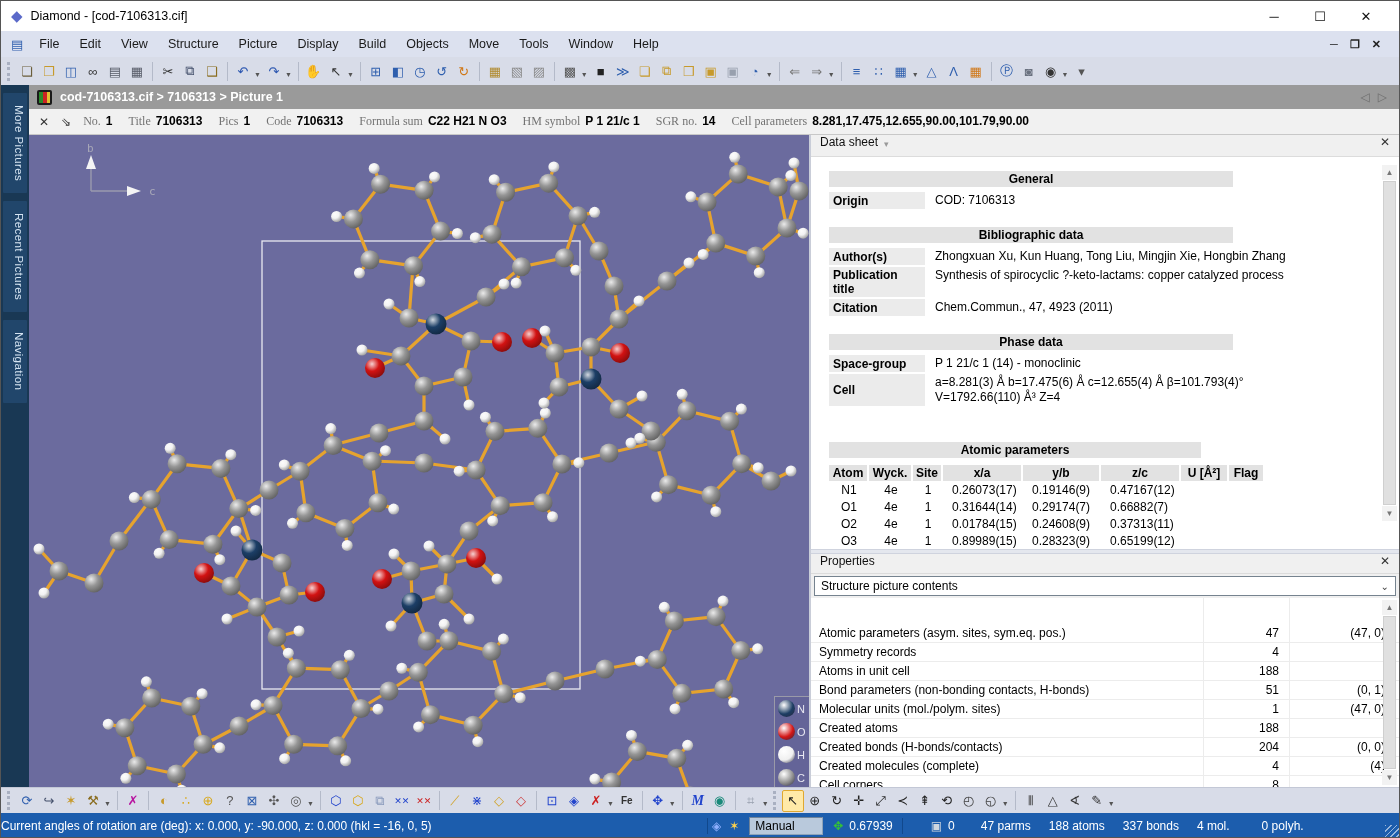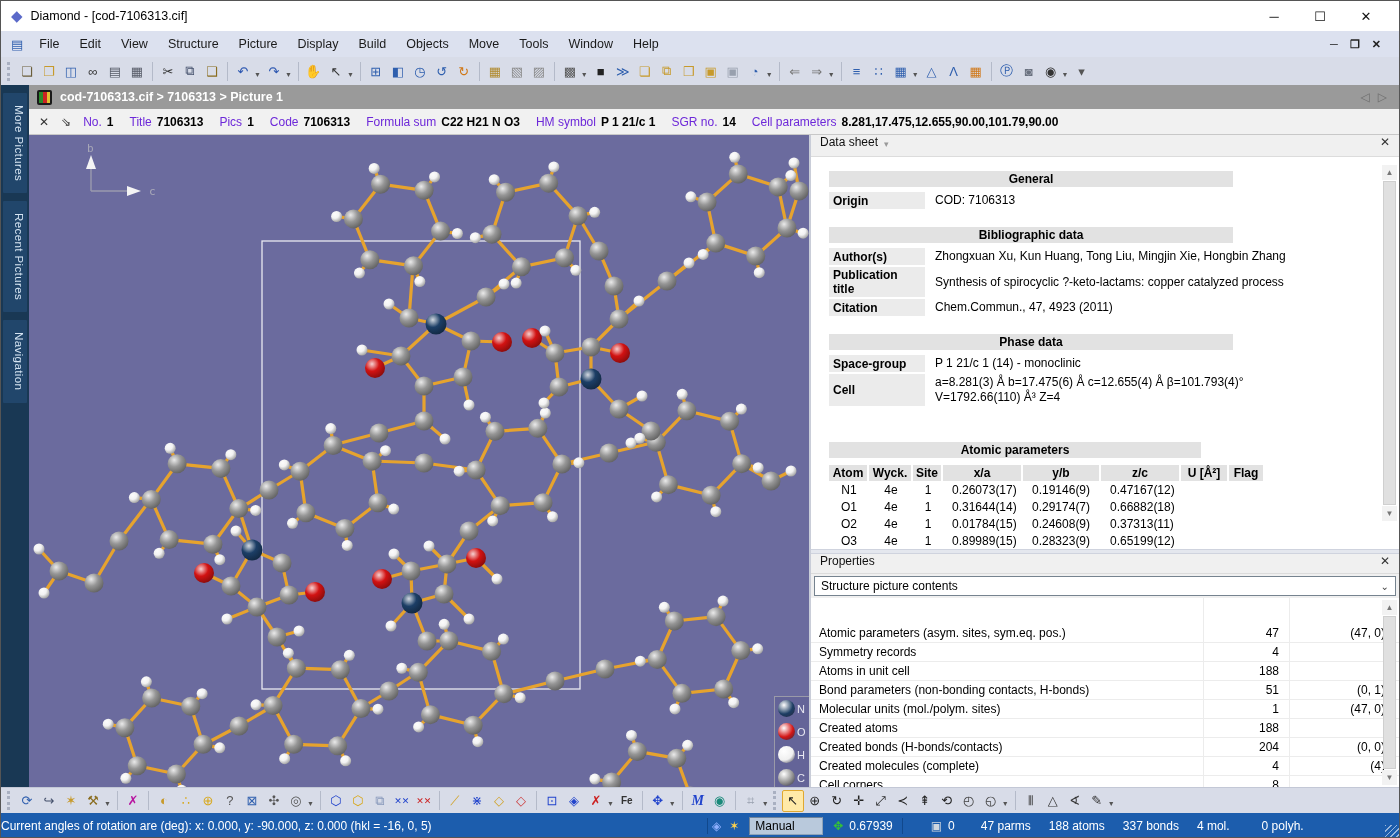--- a/index.html
+++ b/index.html
@@ -45,21 +45,21 @@
   .crumb-icon { width:15px; height:15px; border:2px solid #1a1a1a; border-radius:2px;
                 background:linear-gradient(90deg,#2a8a2a 0 40%,#cc2222 40% 70%,#e0c030 70%); }
   .crumb-text { color:#fff; font-weight:bold; font-size:12.5px; }
   .crumb-nav { margin-left:auto; display:flex; gap:8px; color:#6e6e6e; font-size:12px; padding-right:4px; }
 
   
   .infobar { height:26px; background:#f1f1f1; border-bottom:1px solid #c8c8c8;
              display:flex; align-items:center; padding:0 10px; font-size:12px; white-space:nowrap; overflow:hidden; }
   .info-ico { color:#333; margin-right:12px; font-size:12px; }
   .ifield { margin-right:16px; }
-  .ifield .lab { color:#6d28d9; margin-right:5px; }
+  .ifield .lab { color:#737373; margin-right:5px;font-family:Liberation Serif, serif; }
   .ifield .val { color:#000; font-weight:bold; }
 
   
   .main { display:flex; height:652px; }
   .viewport { position:relative; width:780px; height:652px; background:#6b6b9e; overflow:hidden; }
   .viewport svg.mol { position:absolute; left:0; top:0; }
   .axes { position:absolute; left:48px; top:6px; }
   .axes text { font-size:11px; fill:#a8a8b8; font-family:"DejaVu Sans Mono", monospace; }
   .legend { position:absolute; left:745px; top:561px; width:36px; border:1px solid #9a9aa8; background:rgba(90,90,140,.35); }
   .leg-item { display:flex; align-items:center; height:23px; padding-left:3px; }
@@ -69,21 +69,21 @@
   
   .rightcol { width:590px; border-left:2px solid #c9cdd8; background:#f0f0f0; display:flex; flex-direction:column; }
   .panel-h { height:22px; background:#f0f0f0; border-bottom:1px solid #dcdcdc; display:flex; align-items:flex-start; padding:0 9px; }
   .panel-h .pt { font-size:12px; color:#111; }
   .panel-h .pin { color:#999; font-size:9px; margin-left:6px; margin-top:4px; }
   .panel-h .x { margin-left:auto; color:#333; font-size:12px; }
 
   .ds-content { position:relative; background:#fff; height:392px; overflow:hidden; padding:8px 0 0 18px; font-size:12px; color:#000; }
   .ds-bar { width:404px; background:#e2e2e2; text-align:center; font-weight:bold; height:16px; line-height:16px; margin-top:6px; }
   .ds-bar.narrow { width:372px;margin-top:24px; }
-  .ds-row { display:flex; margin-top:5px;align-items:center; }
+  .ds-row { display:flex; margin-top:5px; }
   .ds-row.tight { margin-top:2px; }
   .ds-lab { width:96px; background:#ebebeb; font-weight:bold; padding:1px 4px; flex:0 0 auto; align-self:stretch; display:flex; align-items:center; }
   .ds-val { padding:1px 0 1px 10px; line-height:15px; }
   .ds-spacer { height:12px; }
 
   .at-table { margin-top:6px; }
   .at-row { display:flex; height:17px; align-items:center; }
   .at-row.head .at-c { background:#e2e2e2; font-weight:bold; border-right:2px solid #fff; justify-content:center; padding:0; }
   .at-c { display:flex; align-items:center; height:16px; font-size:12px; }
   .at-c:nth-child(1){ width:40px; justify-content:center; }
@@ -914,21 +914,21 @@
                   <span class="at-c">0.47167(12)</span>
                   <span class="at-c"></span>
                   <span class="at-c"></span>
                 </div>
                 <div class="at-row">
                   <span class="at-c">O1</span>
                   <span class="at-c">4e</span>
                   <span class="at-c">1</span>
                   <span class="at-c">0.31644(14)</span>
                   <span class="at-c">0.29174(7)</span>
-                  <span class="at-c">0.66882(18)</span>
+                  <span class="at-c">0.66882(7)</span>
                   <span class="at-c"></span>
                   <span class="at-c"></span>
                 </div>
                 <div class="at-row">
                   <span class="at-c">O2</span>
                   <span class="at-c">4e</span>
                   <span class="at-c">1</span>
                   <span class="at-c">0.01784(15)</span>
                   <span class="at-c">0.24608(9)</span>
                   <span class="at-c">0.37313(11)</span>

